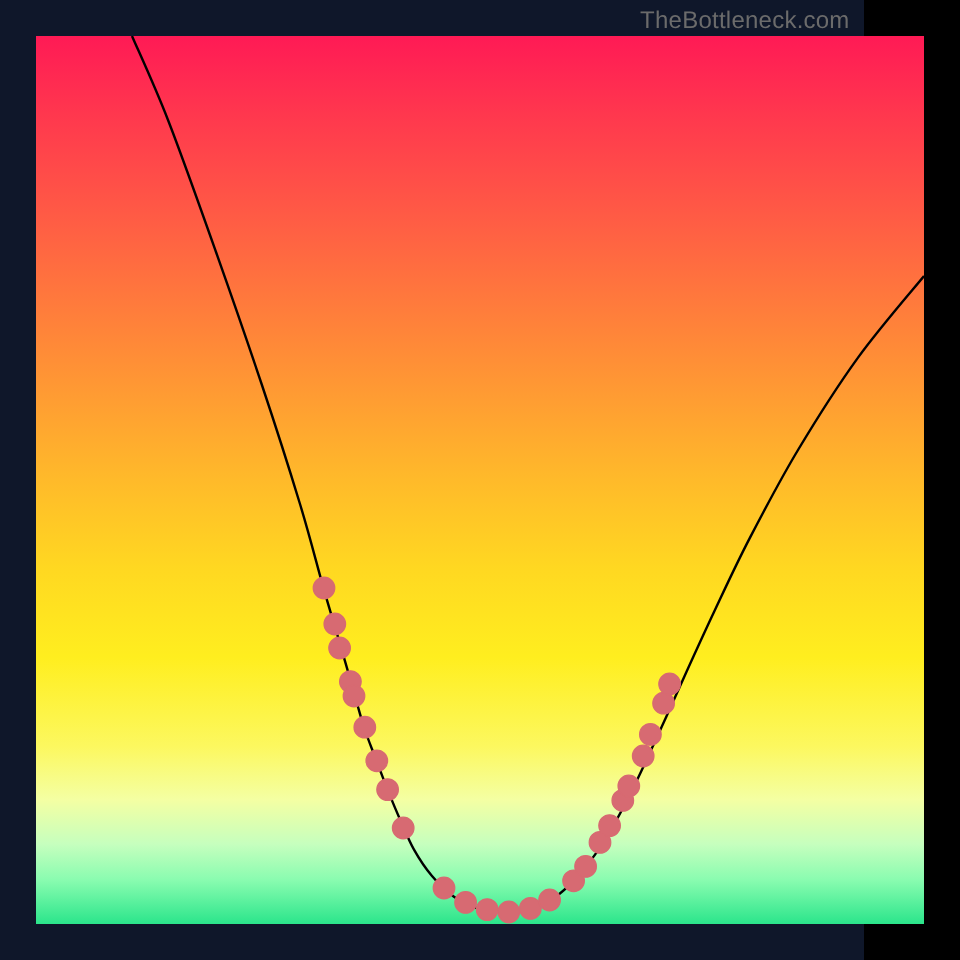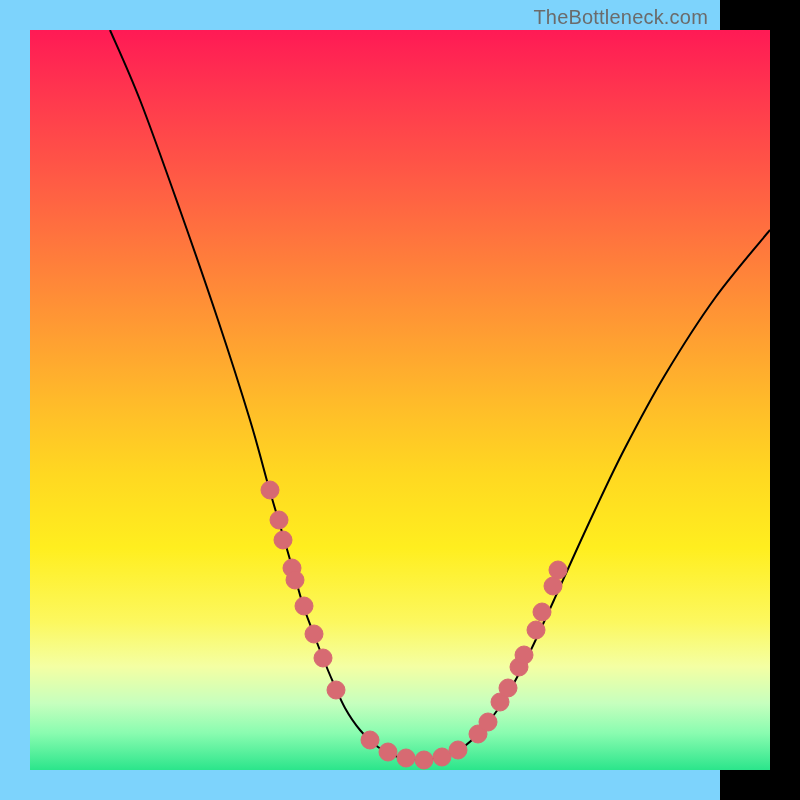--- a/index.html
+++ b/index.html
@@ -10,21 +10,21 @@
     background: #000;
     overflow: hidden;
     font-family: Arial, Helvetica, sans-serif;
   }
   .frame {
     position: absolute;
     left: 0;
     top: 0;
     width: 720px;
     height: 800px;
-    background: #7dd3fc;
+    background: #0f172a;
   }
   .plot {
     position: absolute;
     left: 30px;
     top: 30px;
     width: 740px;
     height: 740px;
     background: linear-gradient(
       to bottom,
       #ff1a55 0%,

